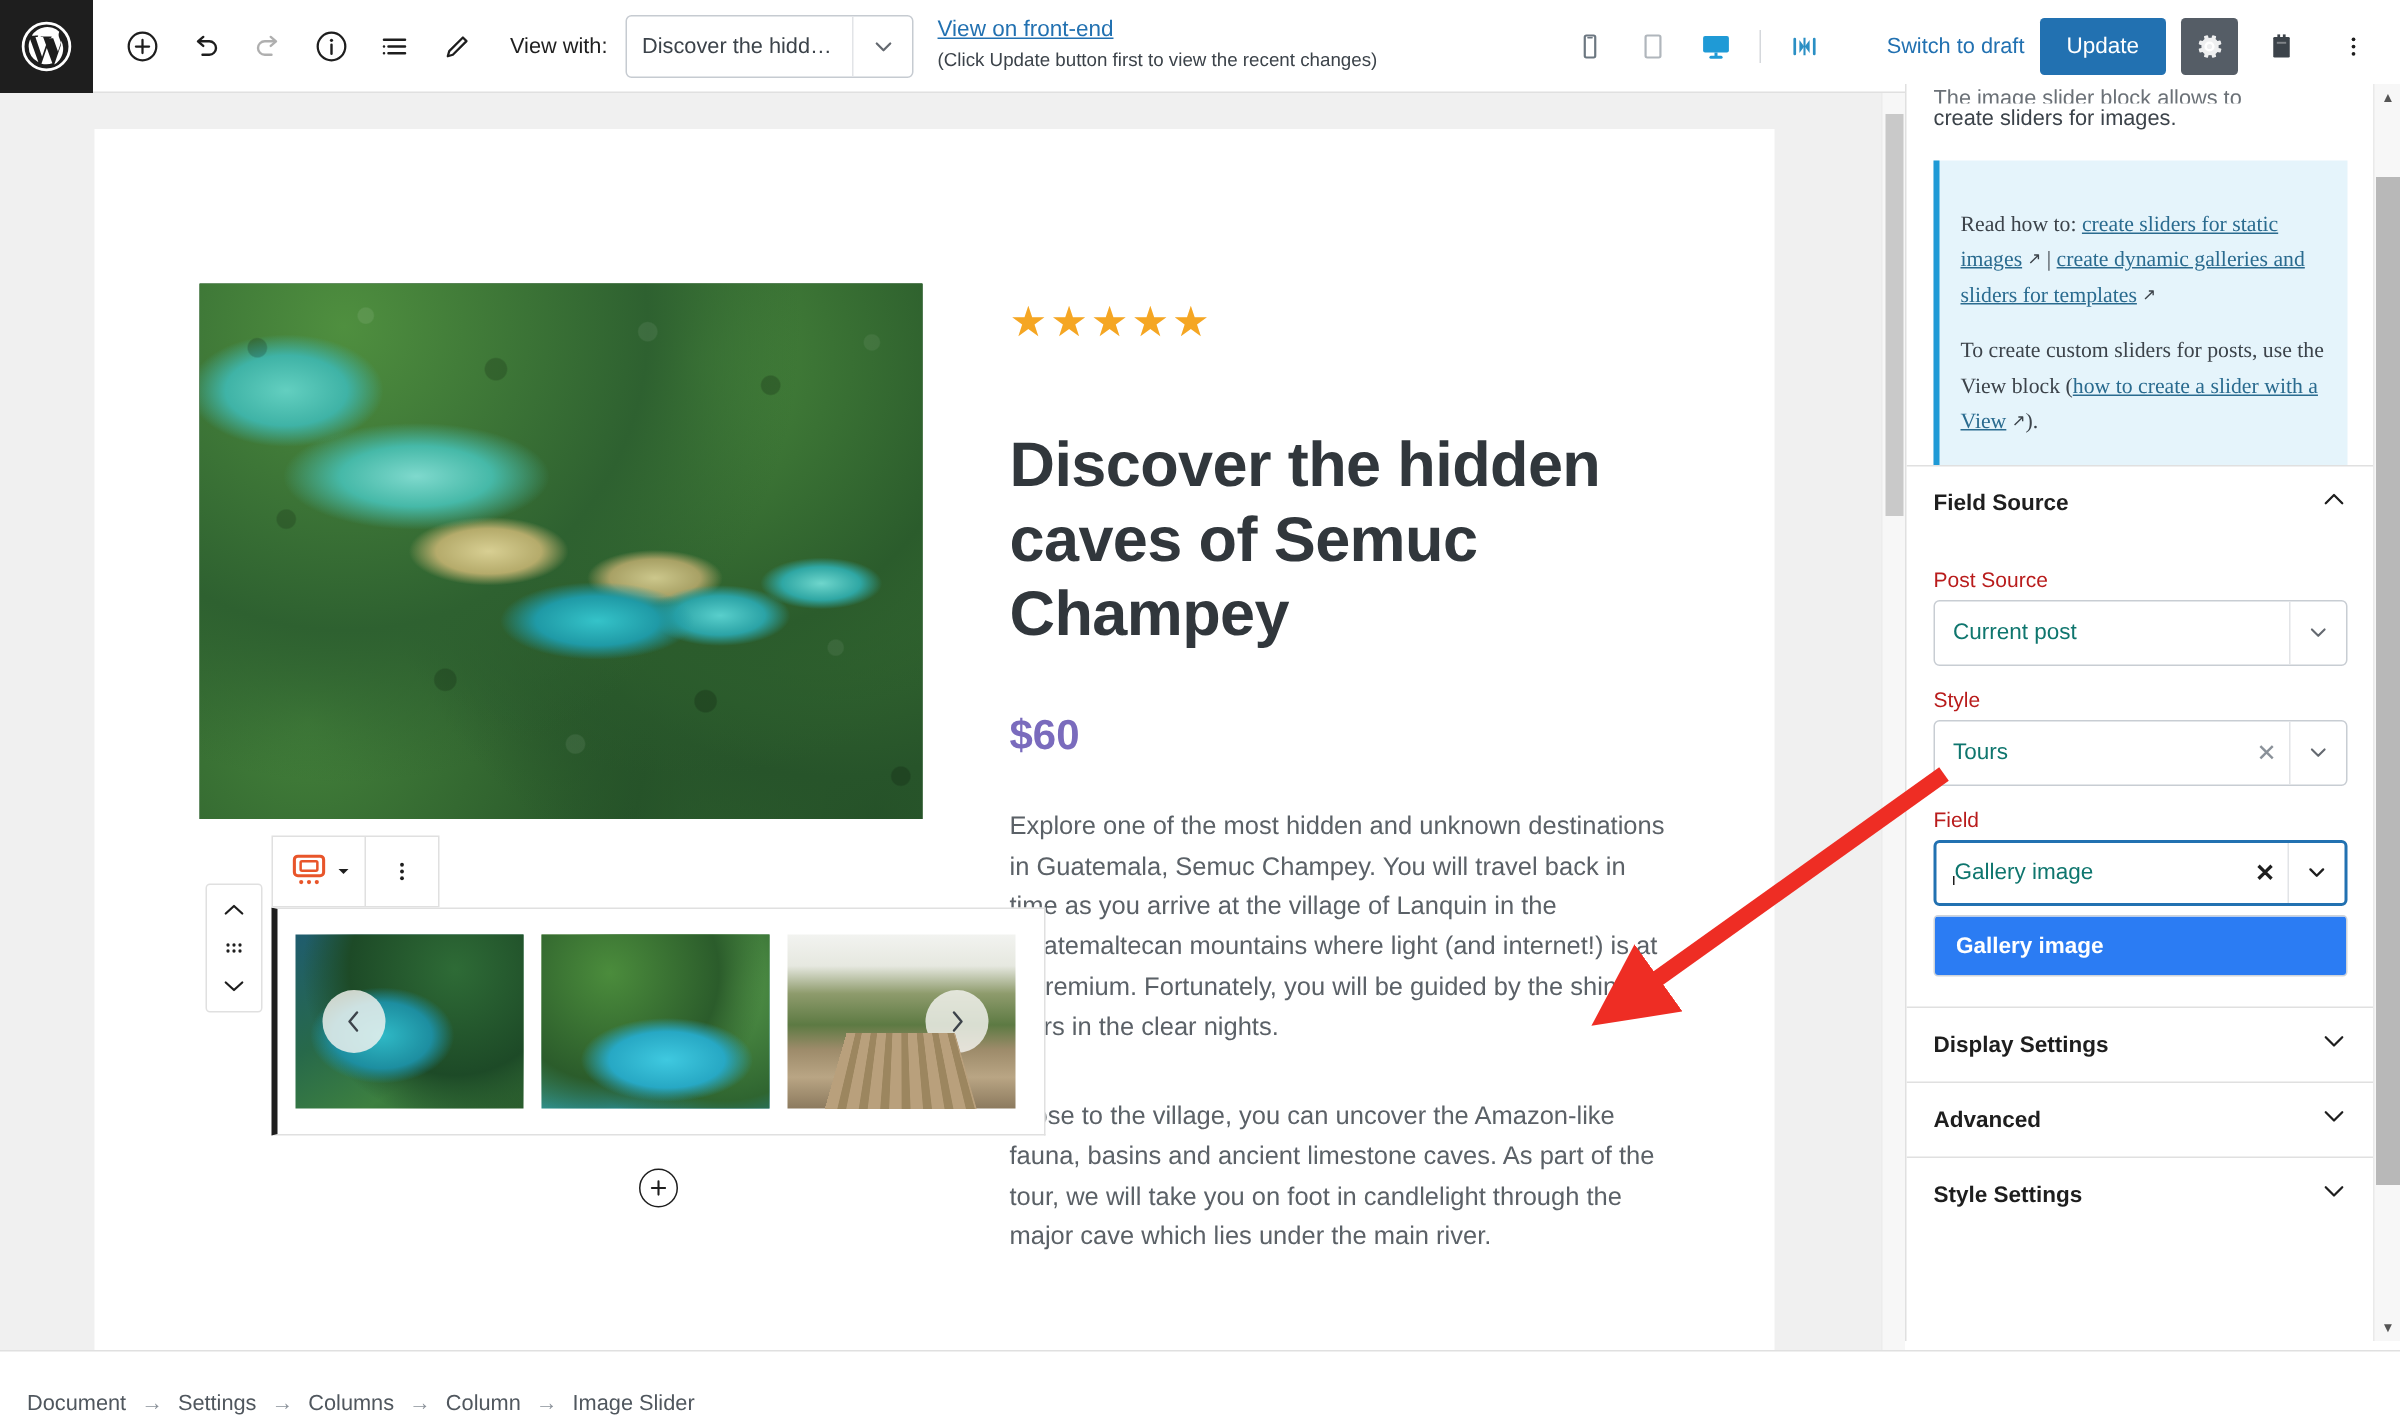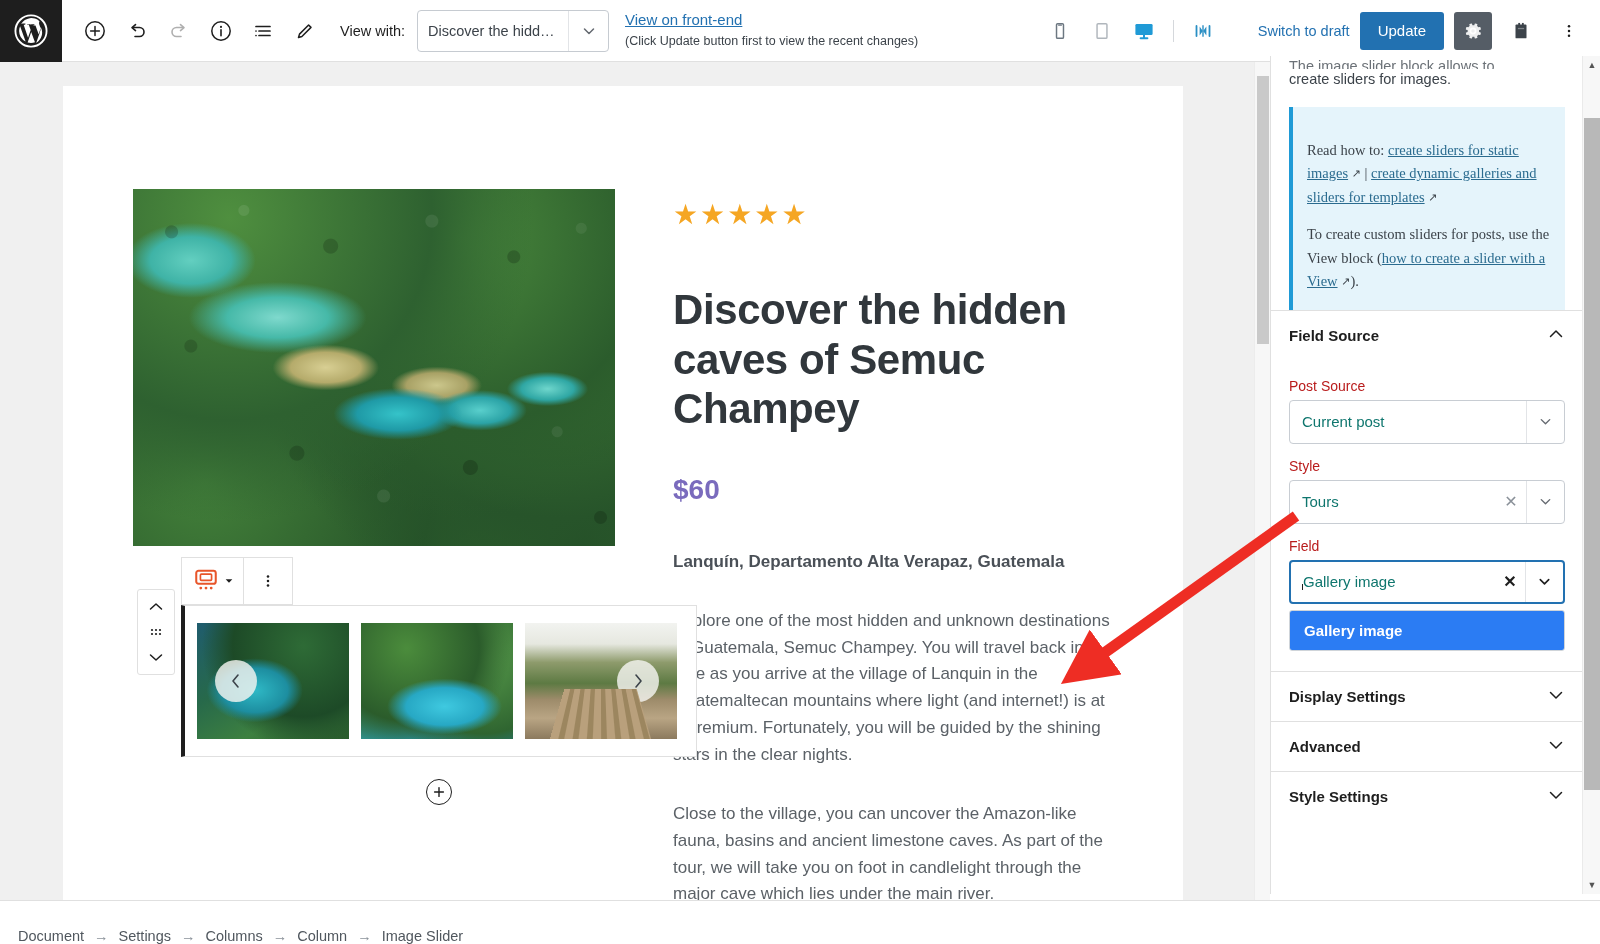--- a/index.html
+++ b/index.html
@@ -522,21 +522,20 @@
                 <path d="M7 2.6v8.8M2.6 7h8.8" stroke="#1e1e1e" stroke-width="1.4" stroke-linecap="round"></path>
               </svg>
           </div>
         </div>
       </div>
 
       <div id="right-col">
         <div id="stars">★★★★★</div>
         <h1 id="product-title">Discover the hidden caves of Semuc Champey</h1>
         <div id="product-price">$60</div>
-        <div id="product-location">Lanquín, Departamento Alta Verapaz, Guatemala</div>
         <p class="body-para">Explore one of the most hidden and unknown destinations in Guatemala, Semuc Champey. You will travel back in time as you arrive at the village of Lanquin in the Guatemaltecan mountains where light (and internet!) is at a premium. Fortunately, you will be guided by the shining stars in the clear nights.</p>
         <p class="body-para">Close to the village, you can uncover the Amazon-like fauna, basins and ancient limestone caves. As part of the tour, we will take you on foot in candlelight through the major cave which lies under the main river.</p>
       </div>
 
     </div>
   </div>
 
   <div id="canvas-scrollbar">
     <div id="canvas-thumb"></div>
   </div>

